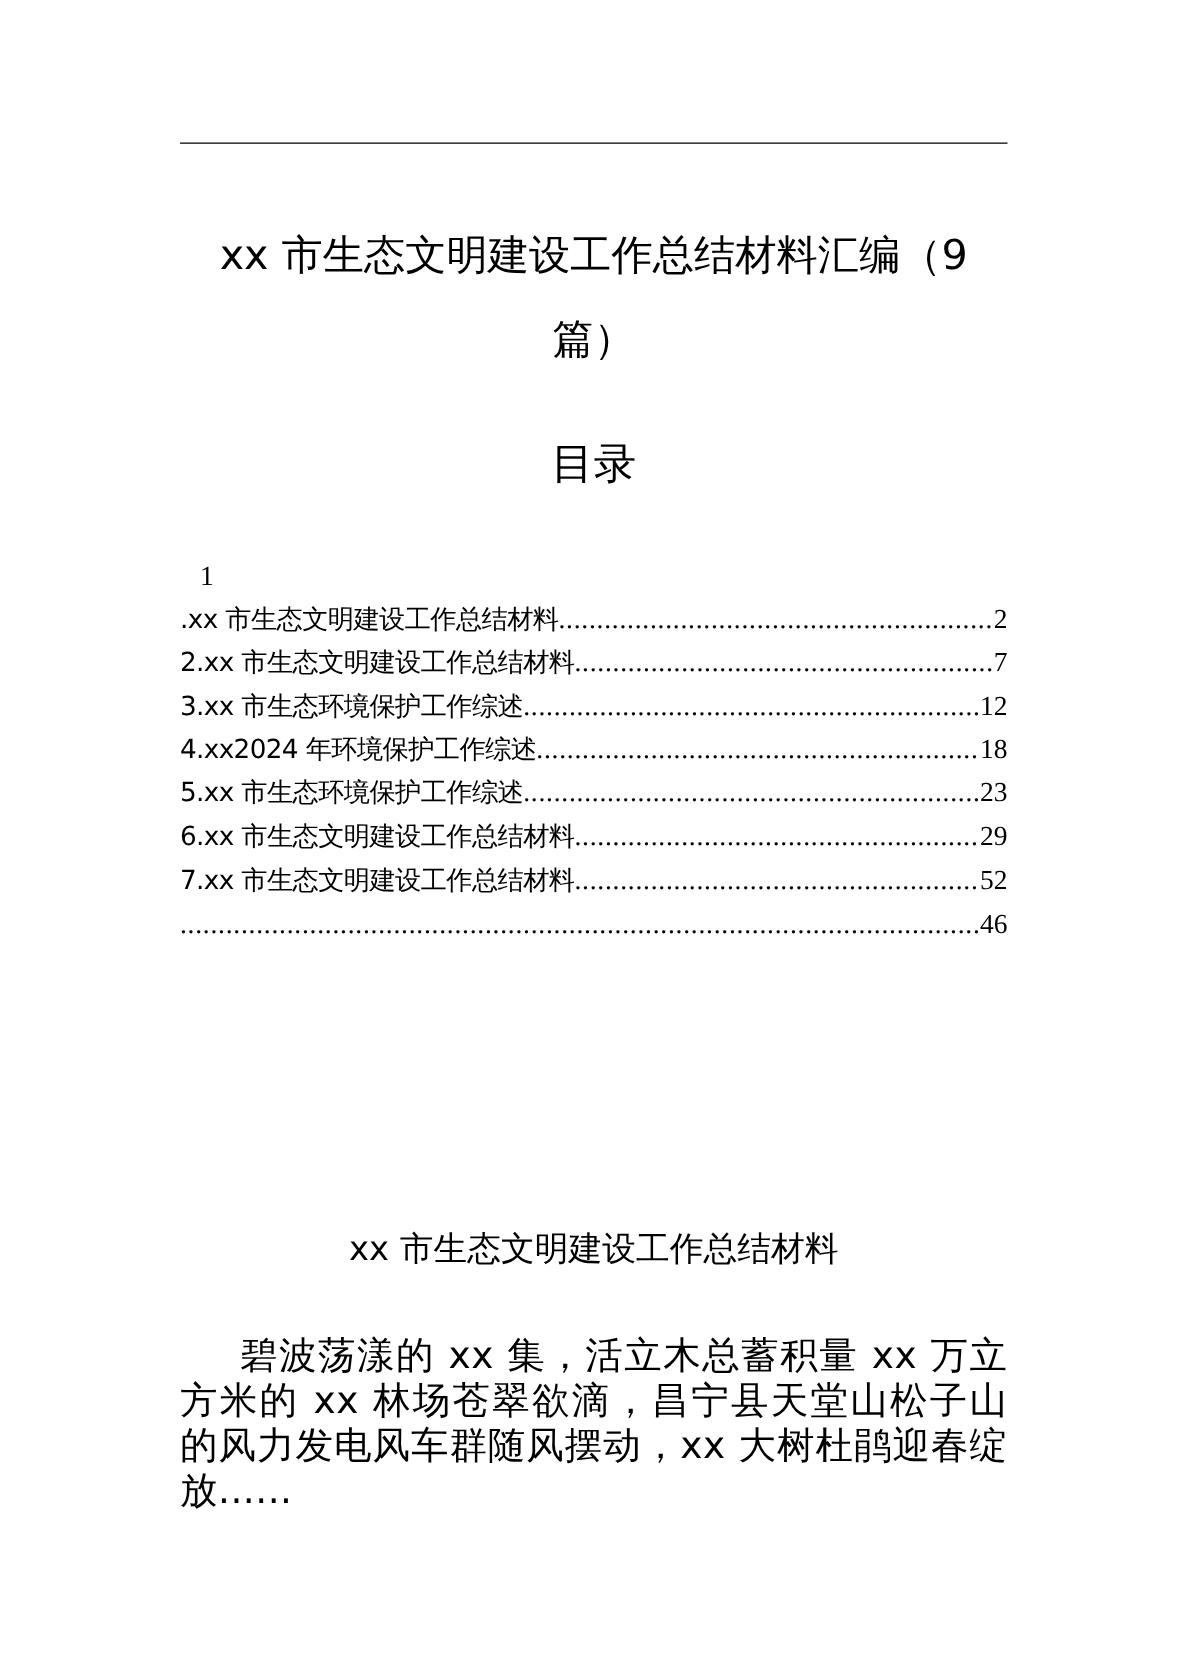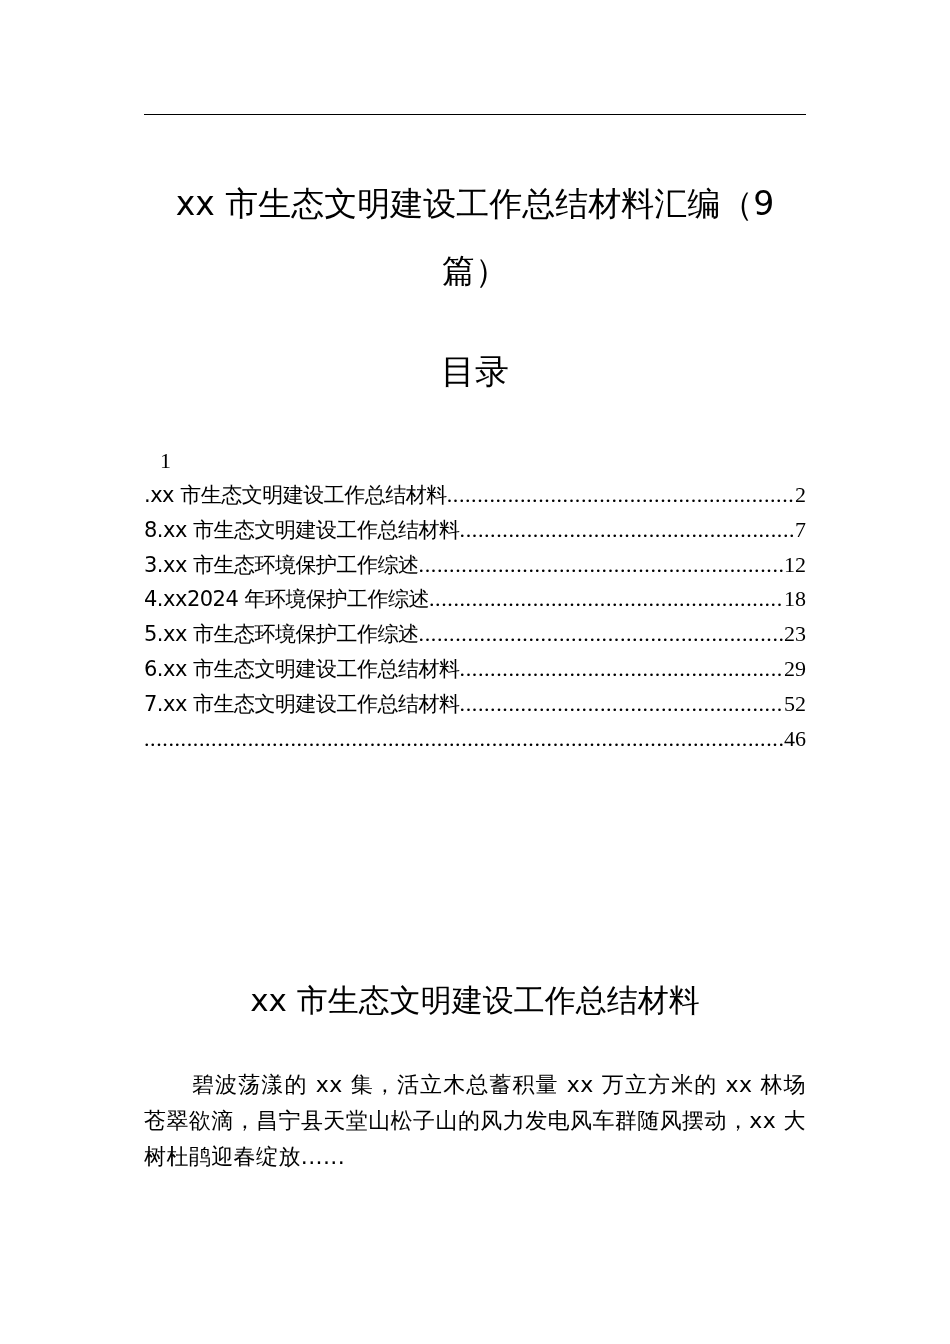--- a/index.html
+++ b/index.html
@@ -94,30 +94,30 @@
       font-family: "Liberation Serif", serif;
       font-size: 22px;
     }
     .section-title {
       position: absolute;
       left: 144px;
       width: 662px;
       top: 975px;
       text-align: center;
       font-family: "DejaVu Sans", "Liberation Sans", sans-serif;
-      font-size: 31px;
+      font-size: 27px;
       line-height: 50px;
     }
     .body-text {
       position: absolute;
       left: 144px;
       top: 1067px;
       width: 662px;
       font-family: "DejaVu Sans", "Liberation Sans", sans-serif;
-      font-size: 22px;
+      font-size: 30px;
       line-height: 36px;
       text-align: justify;
       letter-spacing: 0.4px;
     }
     .body-text p {
       margin: 0;
       text-indent: 48px;
     }
   </style>
 </head>
@@ -136,21 +136,21 @@
 
   <div class="toc">
     <div class="toc-stray">1</div>
 
     <div class="toc-row">
       <span class="toc-label">.xx 市生态文明建设工作总结材料</span>
       <span class="toc-dots"></span>
       <span class="toc-page">2</span>
     </div>
     <div class="toc-row">
-      <span class="toc-label">8.xx 市生态文明建设工作总结材料</span>
+      <span class="toc-label">2.xx 市生态文明建设工作总结材料</span>
       <span class="toc-dots"></span>
       <span class="toc-page">7</span>
     </div>
     <div class="toc-row">
       <span class="toc-label">3.xx 市生态环境保护工作综述</span>
       <span class="toc-dots"></span>
       <span class="toc-page">12</span>
     </div>
     <div class="toc-row">
       <span class="toc-label">4.xx2024 年环境保护工作综述</span>

